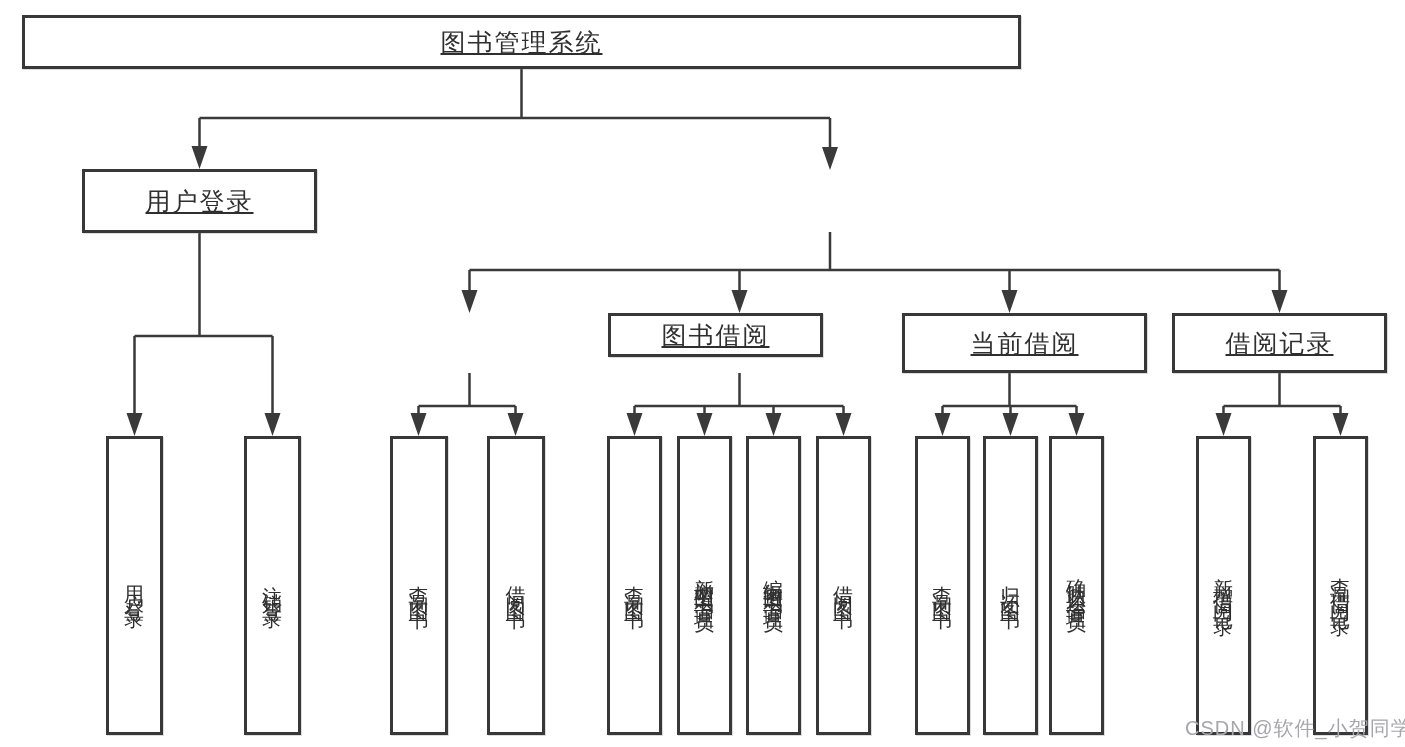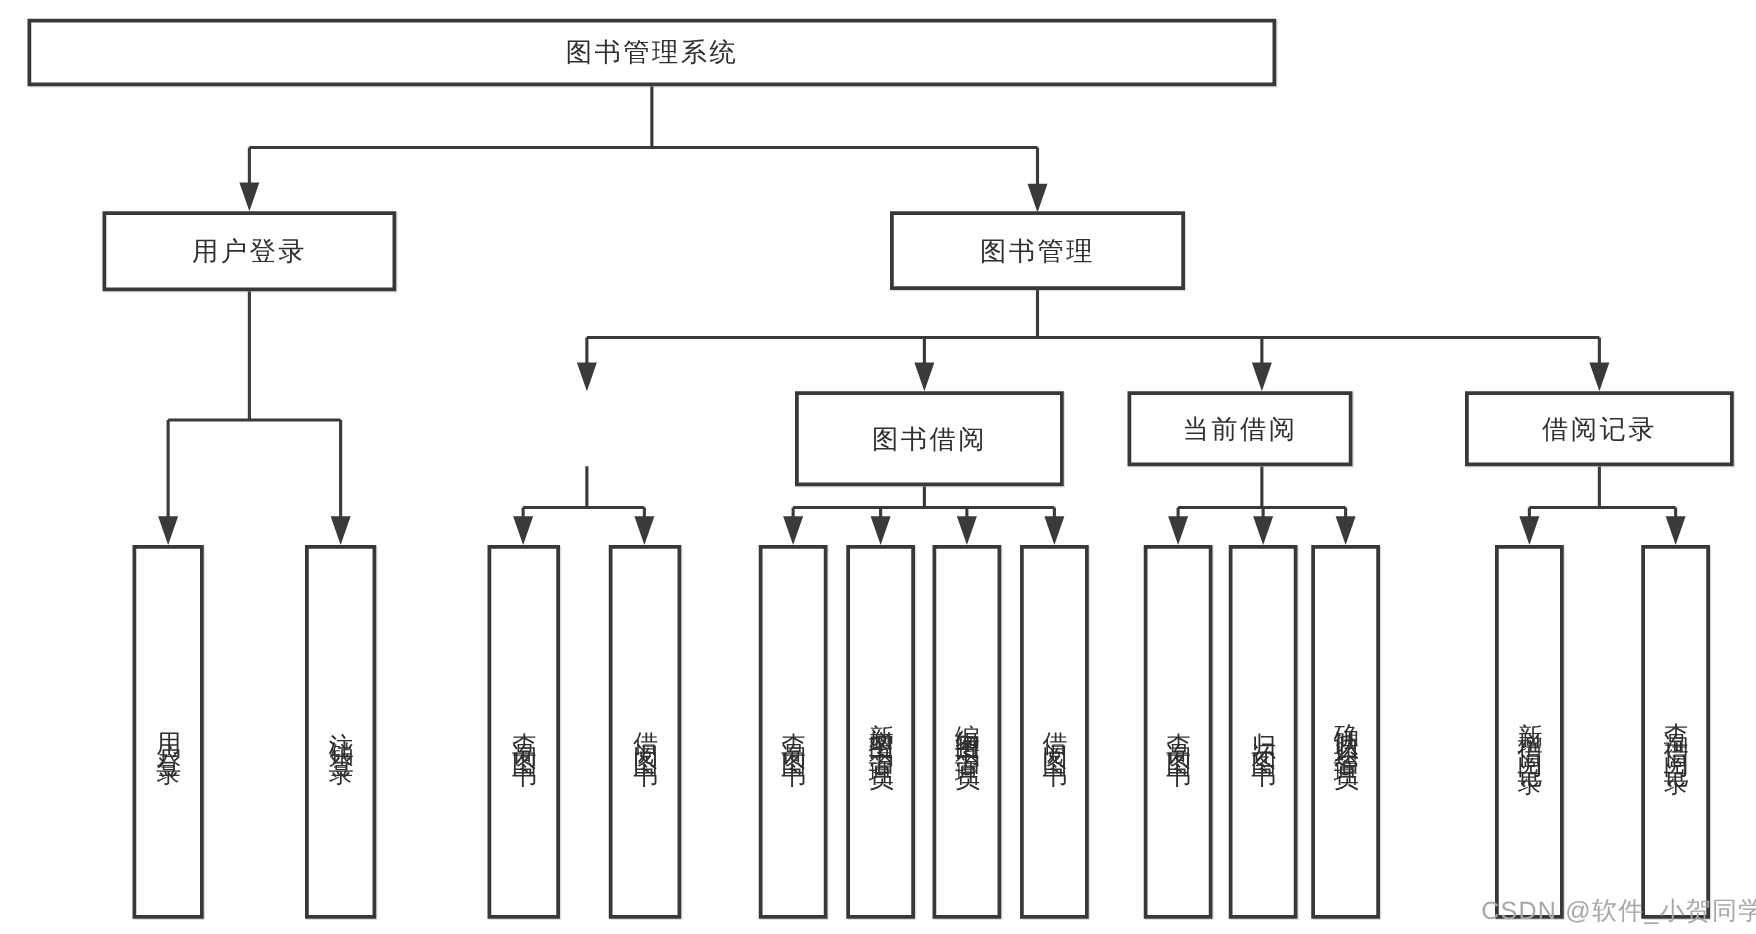--- a/index.html
+++ b/index.html
@@ -41,23 +41,24 @@
     box-sizing: border-box;
     background: #ffffff;
     border: 3px solid var(--border);
     display: flex;
     align-items: center;
     justify-content: center;
     color: var(--text);
     box-shadow: 1px 1px 0 rgba(120,120,130,0.25);
   }
   .box.h .lbl {
-    font-size: 21px;
+    font-size: 25px;
     letter-spacing: 2px;
     white-space: nowrap;
+    text-decoration: underline;
   }
   .box.v .lbl {
     writing-mode: vertical-rl;
     text-orientation: mixed;
     font-size: 20px;
     letter-spacing: 8px;
     line-height: 1;
   }
   .box.v.long .lbl {
     letter-spacing: 5px;
@@ -134,28 +135,25 @@
       M1332.5 413 L1348.5 413 L1340.5 436 Z"></path>
   </svg>
 
   <div class="box h" style="left:22px;top:15px;width:999px;height:54px">
     <span class="lbl">图书管理系统</span>
   </div>
 
   <div class="box h" style="left:82px;top:169px;width:235px;height:64px">
     <span class="lbl">用户登录</span>
   </div>
-  <div class="box h" style="left:712px;top:169px;width:236px;height:63px">
-    <span class="lbl">图书管理</span>
-  </div>
-
-  <div class="box h" style="left:636px;top:313px;width:215px;height:76px">
+
+  <div class="box h" style="left:608px;top:313px;width:215px;height:44px">
     <span class="lbl">图书借阅</span>
   </div>
-  <div class="box h" style="left:902px;top:313px;width:180px;height:60px">
+  <div class="box h" style="left:902px;top:313px;width:245px;height:60px">
     <span class="lbl">当前借阅</span>
   </div>
   <div class="box h" style="left:1172px;top:313px;width:215px;height:60px">
     <span class="lbl">借阅记录</span>
   </div>
 
   <div class="box v" style="left:106px;top:436px;width:57px;height:299px">
     <span class="lbl">用户登录</span>
   </div>
   <div class="box v" style="left:244px;top:436px;width:57px;height:299px">

